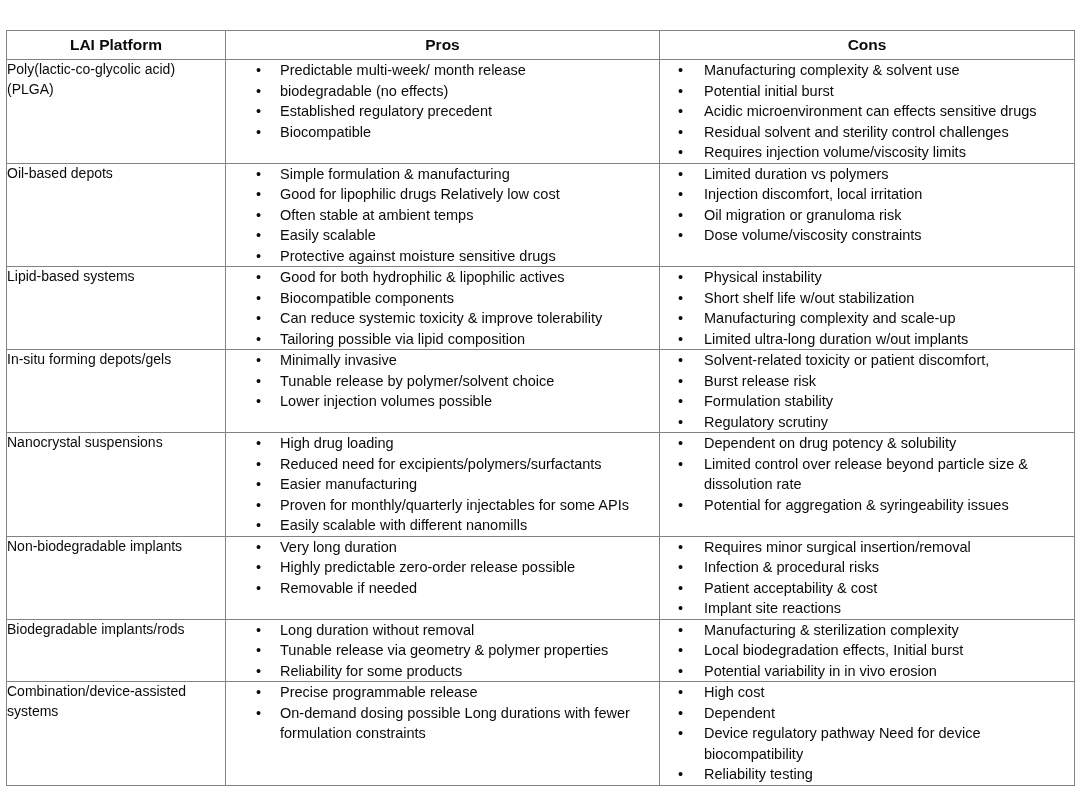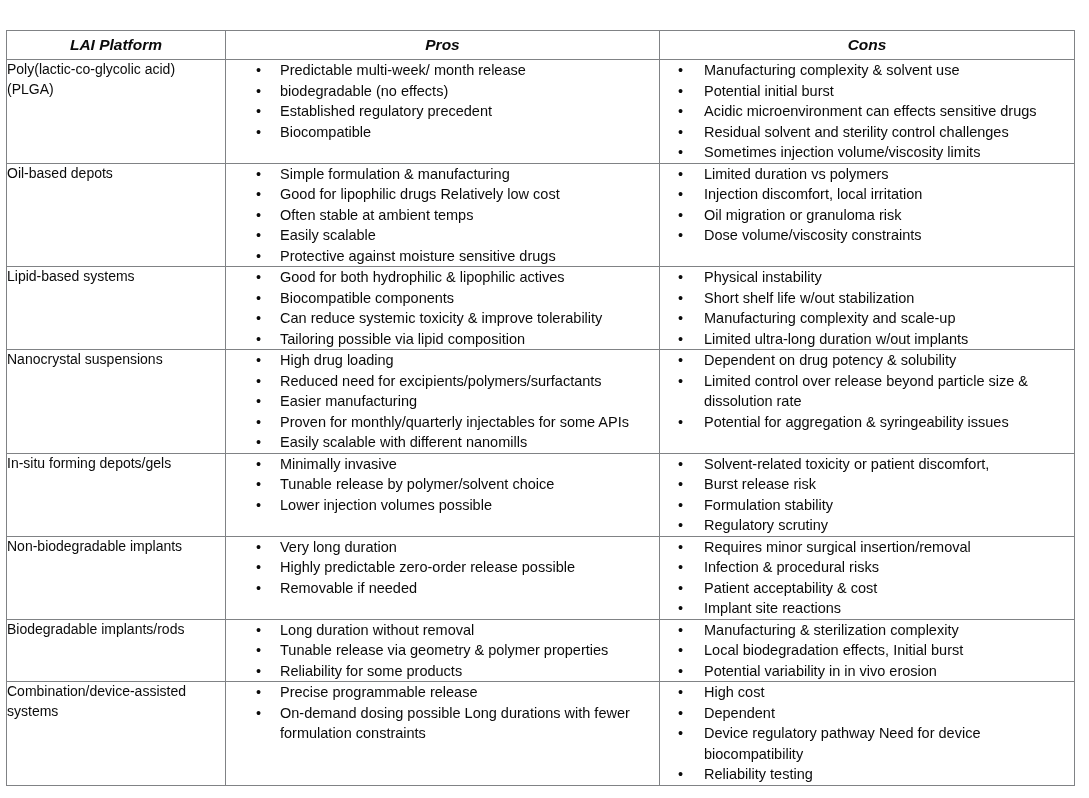--- a/index.html
+++ b/index.html
@@ -40,21 +40,20 @@
     background: #ffffff;
   }
   table.lai-table thead th {
     text-align: center;
     font-weight: bold;
     font-size: 15.5px;
     line-height: 19px;
     padding: 4px 4px 5px 4px;
     height: 25px;
     box-sizing: border-box;
-    font-style: italic;
   }
   td.platform {
     font-size: 14px;
     line-height: 19.5px;
     padding: 6px 4px 8px 6px;
   }
   td.listcell {
     padding: 5px 6px 8px 0;
   }
   ul.bullets {
@@ -111,21 +110,21 @@
               <li><span class="bullet-dot">•</span><span>Established regulatory precedent</span></li>
               <li><span class="bullet-dot">•</span><span>Biocompatible</span></li>
             </ul>
           </td>
           <td class="listcell cons">
             <ul class="bullets">
               <li><span class="bullet-dot">•</span><span>Manufacturing complexity &amp; solvent use</span></li>
               <li><span class="bullet-dot">•</span><span>Potential initial burst</span></li>
               <li><span class="bullet-dot">•</span><span>Acidic microenvironment can effects sensitive drugs</span></li>
               <li><span class="bullet-dot">•</span><span>Residual solvent and sterility control challenges</span></li>
-              <li><span class="bullet-dot">•</span><span>Sometimes injection volume/viscosity limits</span></li>
+              <li><span class="bullet-dot">•</span><span>Requires injection volume/viscosity limits</span></li>
             </ul>
           </td>
         </tr>
         <tr>
           <td class="platform">Oil-based depots</td>
           <td class="listcell pros">
             <ul class="bullets">
               <li><span class="bullet-dot">•</span><span>Simple formulation &amp; manufacturing</span></li>
               <li><span class="bullet-dot">•</span><span>Good for lipophilic drugs Relatively low cost</span></li>
               <li><span class="bullet-dot">•</span><span>Often stable at ambient temps</span></li>
@@ -155,57 +154,57 @@
           <td class="listcell cons">
             <ul class="bullets">
               <li><span class="bullet-dot">•</span><span>Physical instability</span></li>
               <li><span class="bullet-dot">•</span><span>Short shelf life w/out stabilization</span></li>
               <li><span class="bullet-dot">•</span><span>Manufacturing complexity and scale-up</span></li>
               <li><span class="bullet-dot">•</span><span>Limited ultra-long duration w/out implants</span></li>
             </ul>
           </td>
         </tr>
         <tr>
+          <td class="platform">In-situ forming depots/gels</td>
+          <td class="listcell pros">
+            <ul class="bullets">
+              <li><span class="bullet-dot">•</span><span>Minimally invasive</span></li>
+              <li><span class="bullet-dot">•</span><span>Tunable release by polymer/solvent choice</span></li>
+              <li><span class="bullet-dot">•</span><span>Lower injection volumes possible</span></li>
+            </ul>
+          </td>
+          <td class="listcell cons">
+            <ul class="bullets">
+              <li><span class="bullet-dot">•</span><span>Solvent-related toxicity or patient discomfort,</span></li>
+              <li><span class="bullet-dot">•</span><span>Burst release risk</span></li>
+              <li><span class="bullet-dot">•</span><span>Formulation stability</span></li>
+              <li><span class="bullet-dot">•</span><span>Regulatory scrutiny</span></li>
+            </ul>
+          </td>
+        </tr>
+        <tr>
           <td class="platform">Nanocrystal suspensions</td>
           <td class="listcell pros">
             <ul class="bullets">
               <li><span class="bullet-dot">•</span><span>High drug loading</span></li>
               <li><span class="bullet-dot">•</span><span>Reduced need for excipients/polymers/surfactants</span></li>
               <li><span class="bullet-dot">•</span><span>Easier manufacturing</span></li>
               <li><span class="bullet-dot">•</span><span>Proven for monthly/quarterly injectables for some APIs</span></li>
               <li><span class="bullet-dot">•</span><span>Easily scalable with different nanomills</span></li>
             </ul>
           </td>
           <td class="listcell cons">
             <ul class="bullets">
               <li><span class="bullet-dot">•</span><span>Dependent on drug potency &amp; solubility</span></li>
               <li><span class="bullet-dot">•</span><span>Limited control over release beyond particle size &amp; dissolution rate</span></li>
               <li><span class="bullet-dot">•</span><span>Potential for aggregation &amp; syringeability issues</span></li>
             </ul>
           </td>
         </tr>
         <tr>
-          <td class="platform">In-situ forming depots/gels</td>
-          <td class="listcell pros">
-            <ul class="bullets">
-              <li><span class="bullet-dot">•</span><span>Minimally invasive</span></li>
-              <li><span class="bullet-dot">•</span><span>Tunable release by polymer/solvent choice</span></li>
-              <li><span class="bullet-dot">•</span><span>Lower injection volumes possible</span></li>
-            </ul>
-          </td>
-          <td class="listcell cons">
-            <ul class="bullets">
-              <li><span class="bullet-dot">•</span><span>Solvent-related toxicity or patient discomfort,</span></li>
-              <li><span class="bullet-dot">•</span><span>Burst release risk</span></li>
-              <li><span class="bullet-dot">•</span><span>Formulation stability</span></li>
-              <li><span class="bullet-dot">•</span><span>Regulatory scrutiny</span></li>
-            </ul>
-          </td>
-        </tr>
-        <tr>
           <td class="platform">Non-biodegradable implants</td>
           <td class="listcell pros">
             <ul class="bullets">
               <li><span class="bullet-dot">•</span><span>Very long duration</span></li>
               <li><span class="bullet-dot">•</span><span>Highly predictable zero-order release possible</span></li>
               <li><span class="bullet-dot">•</span><span>Removable if needed</span></li>
             </ul>
           </td>
           <td class="listcell cons">
             <ul class="bullets">

